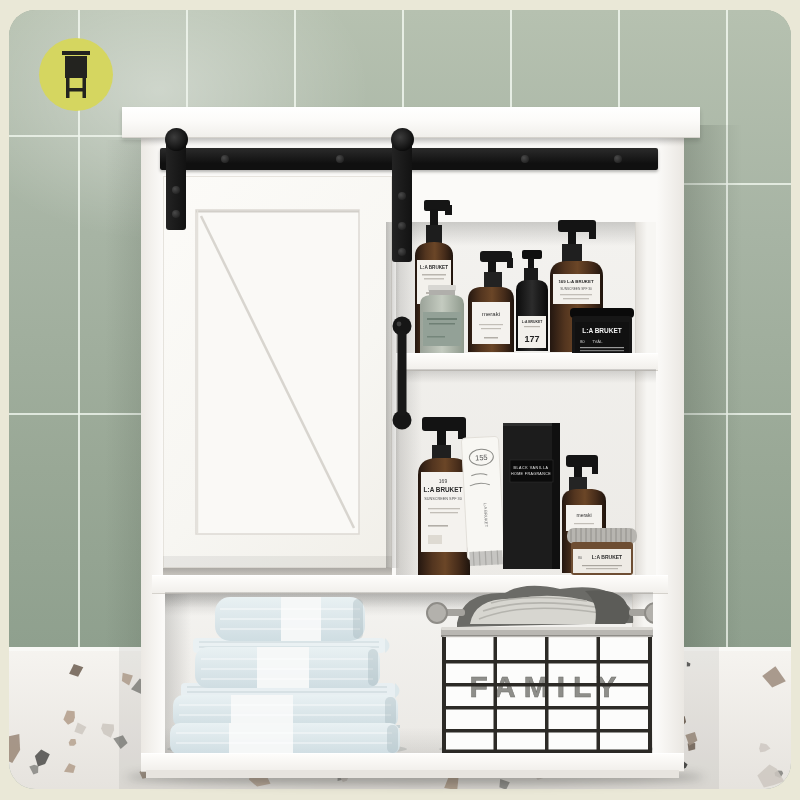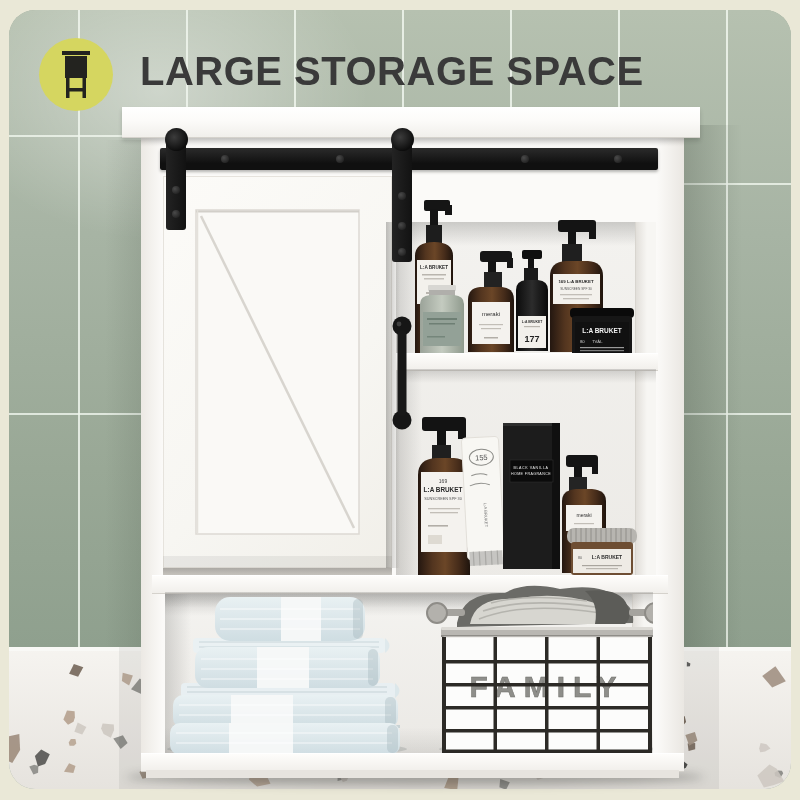--- a/index.html
+++ b/index.html
@@ -457,15 +457,14 @@
 
   <div class="abs badge">
     <svg width="40" height="52" viewBox="0 0 40 52">
       <rect x="6" y="2" width="28" height="4" fill="#23231f"></rect>
       <rect x="9" y="7" width="22" height="22" fill="#23231f"></rect>
       <rect x="10" y="29" width="3.5" height="20" fill="#23231f"></rect>
       <rect x="26.5" y="29" width="3.5" height="20" fill="#23231f"></rect>
       <rect x="10" y="39" width="20" height="3.5" fill="#23231f"></rect>
     </svg>
   </div>
-  <div class="abs title">LARGE STORAGE SPACE</div>
 
 </div>
 
 </body></html>

